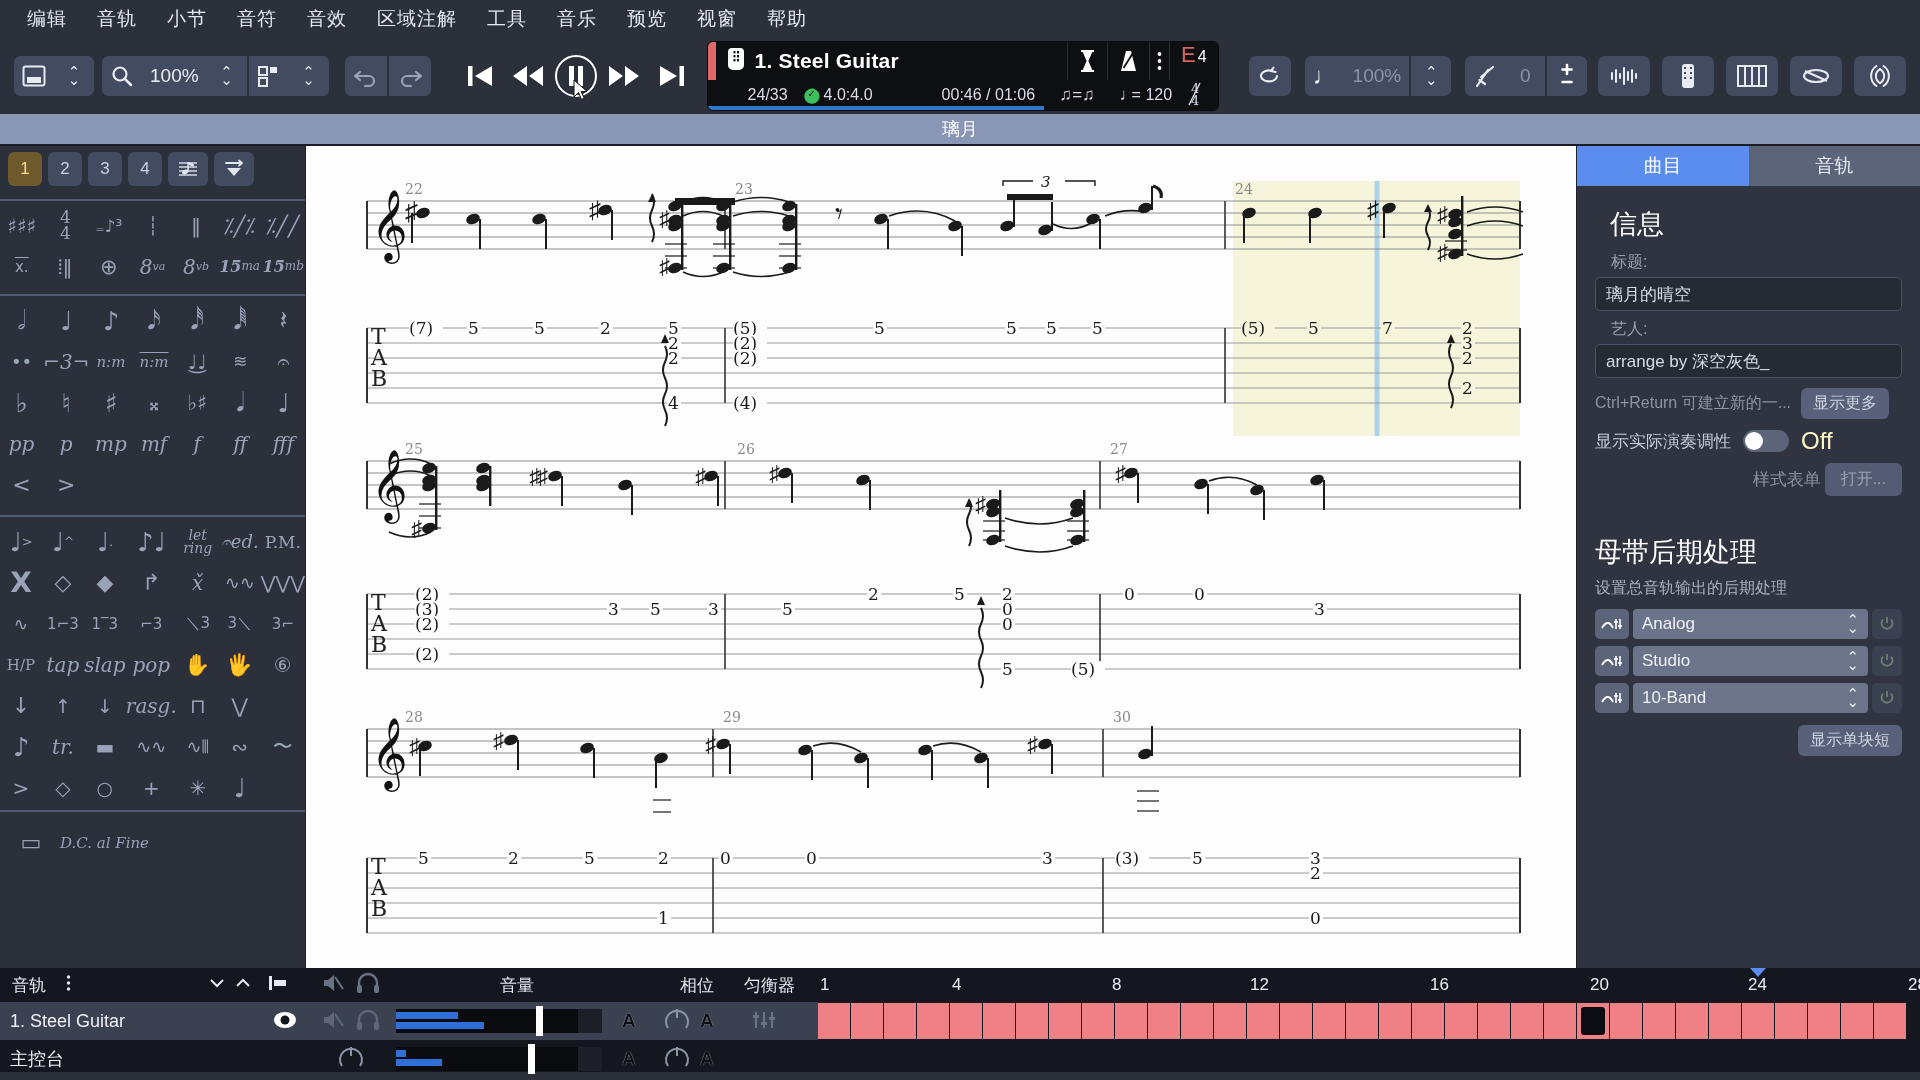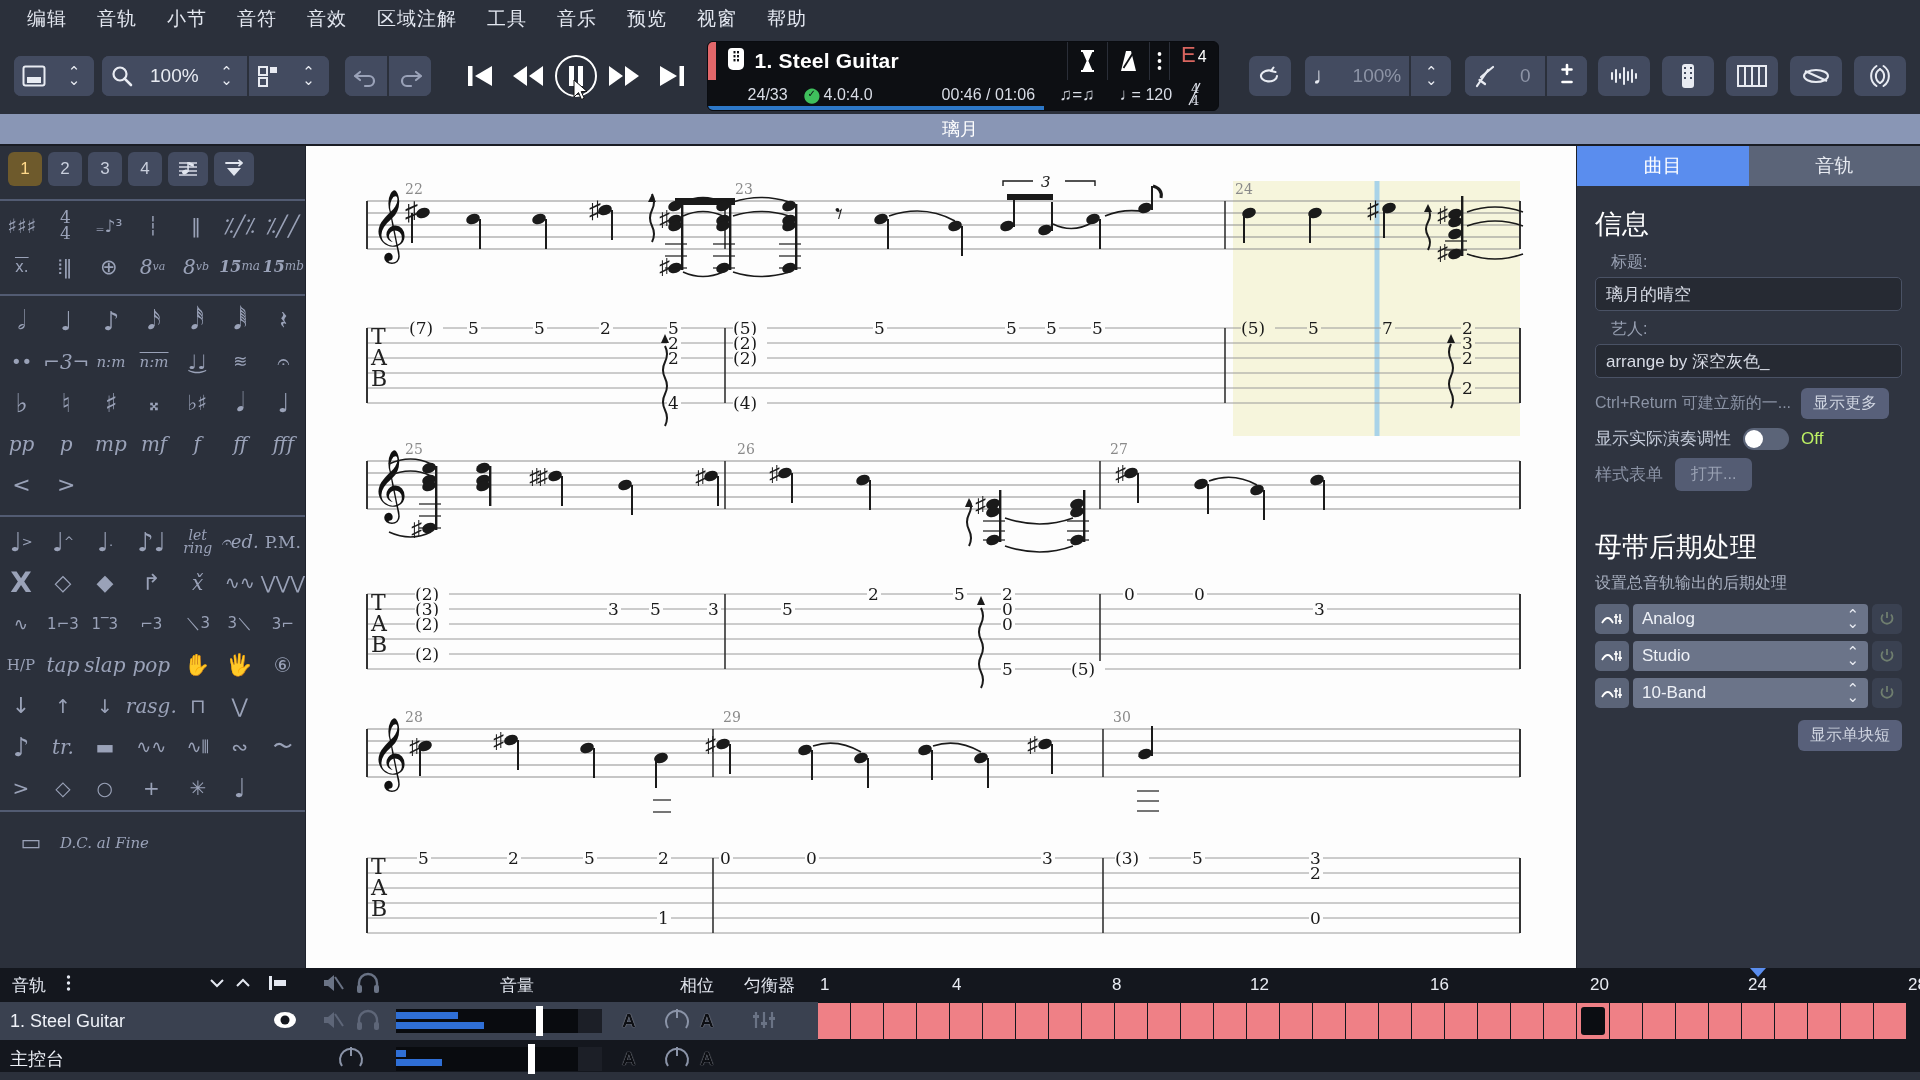--- a/index.html
+++ b/index.html
@@ -110,35 +110,35 @@
 
   
   #rightpanel { width:344px; background:#2f3440; border-left:1px solid #1e222c;
                 display:flex; flex-direction:column; }
   #rp-tabs { display:flex; height:40px; }
   .rp-tab { flex:1; display:flex; align-items:center; justify-content:center;
             font-size:19px; cursor:pointer; }
   .rp-tab.active { background:#5a8dee; color:#fff; }
   .rp-tab.idle { background:#5b6478; color:#e7eaf1; }
   #rp-body { padding:14px 18px; overflow:hidden; }
-  .rp-h1 { font-size:27px; color:#fff; margin:6px 0 10px; }
+  .rp-h1 { font-size:27px; color:#fff; margin:6px 15px 10px; }
   .rp-h2 { font-size:27px; color:#fff; margin:20px 0 8px; }
   .rp-label { font-size:16px; color:#98a0b2; margin:8px 16px 4px; }
   .rp-input { height:34px; background:#262a33; border:1px solid #4a5265; border-radius:5px;
               display:flex; align-items:center; padding:0 10px; font-size:17px; color:#d7dbe5; }
   .rp-hintrow { display:flex; align-items:center; gap:10px; margin-top:10px; }
   .rp-hint { font-size:16px; color:#8b93a5; white-space:nowrap; overflow:hidden; }
   .rp-sbtn { background:#58607a; color:#cfd4e0; font-size:16px; padding:5px 12px;
              border-radius:6px; cursor:pointer; white-space:nowrap; }
   .toggle-row { display:flex; align-items:center; gap:12px; margin:8px 0; }
   .toggle-lbl { font-size:17px; color:#c3cad8; }
   .toggle { width:46px; height:22px; border-radius:11px; background:#5b6478; position:relative; cursor:pointer;}
   .toggle .knob { width:18px; height:18px; border-radius:50%; background:#fff; position:absolute; top:2px; left:2px; }
-  .toggle-state { font-size:17px; color:#bef264; }
-  .styleform-row { display:flex; align-items:center; gap:12px; margin:8px 0;}
+  .toggle-state { font-size:24px; color:#fef9c3; }
+  .styleform-row { display:flex; align-items:center; justify-content:flex-end; gap:4px; margin:8px 0;}
   .gray-lbl { font-size:17px; color:#8a92a4; }
   .opa-btn { background:#545c73; color:#9aa2b4; font-size:16px; padding:6px 16px; border-radius:6px; cursor:pointer;}
   .rp-sub { font-size:16px; color:#a7aebe; margin-bottom:10px; }
   .fx-row { display:flex; align-items:center; gap:4px; margin-bottom:7px; }
   .fx-ico { width:34px; height:30px; border-radius:5px; background:#5b6478;
             display:flex; align-items:center; justify-content:center; cursor:pointer;}
   .fx-select { flex:1; height:30px; background:#6b7489; border-radius:4px; display:flex;
                align-items:center; justify-content:space-between; padding:0 9px;
                font-size:17px; color:#eef1f7; cursor:pointer; }
   .fx-pow { width:30px; height:30px; border-radius:5px; background:#3a4151;

